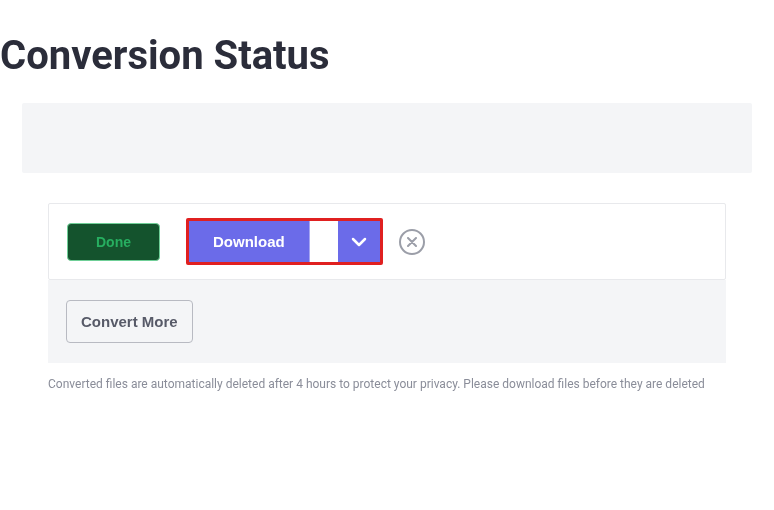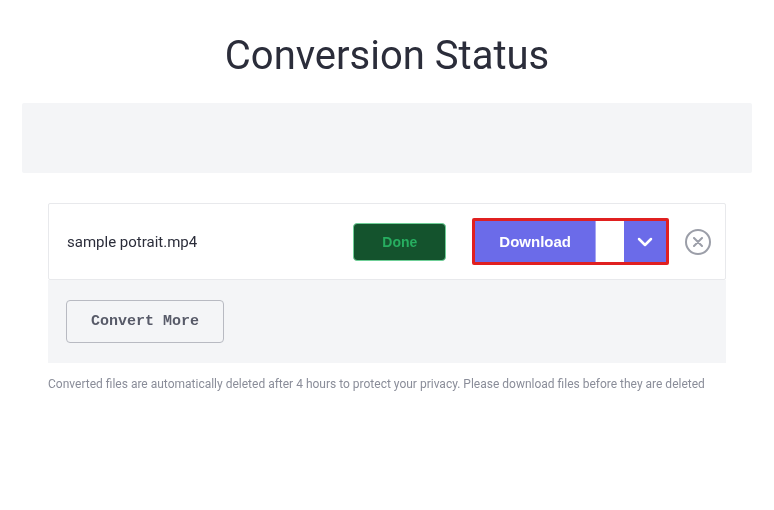--- a/index.html
+++ b/index.html
@@ -8,23 +8,23 @@
       box-sizing: border-box;
     }
     body {
       font-family: -apple-system, BlinkMacSystemFont, 'Segoe UI', Roboto, Arial, sans-serif;
       background: #ffffff;
       width: 774px;
       height: 510px;
       overflow: hidden;
     }
     .page-title {
-      text-align: center;
+      text-align: left;
       font-size: 40px;
-      font-weight: 400;
+      font-weight: 700;
       color: #2b2d3a;
       padding: 32px 0 24px 0;
     }
     .grey-banner {
       background: #f4f5f7;
       margin: 0 22px;
       height: 70px;
       border-radius: 2px;
     }
     .card {
@@ -100,44 +100,42 @@
     }
     .convert-section {
       background: #f4f5f7;
       margin: 0 26px;
       padding: 20px 18px;
     }
     .convert-more-btn {
       border: 1.5px solid #b8bac2;
       background: transparent;
       color: #575a68;
-      padding: 12px 24px;
+      padding: 12px 14px;
       font-size: 15px;
       font-weight: 700;
       border-radius: 4px;
       cursor: pointer;
-      font-family: Liberation Mono, monospace;
     }
     .note {
       margin: 12px 26px 0 26px;
       color: #8a8d99;
       font-size: 12px;
       line-height: 1.5;
     }
   </style>
 </head>
 <body>
 
 <h1 class="page-title">Conversion Status</h1>
 
 <div class="grey-banner"></div>
 
 <div class="card">
   <div class="file-row">
-    <span class="file-name">sample potrait.mp4</span>
     <button class="done-btn">Done</button>
     <div class="download-group">
       <button class="download-btn">Download</button>
       <button class="download-caret">
         <svg width="16" height="10" viewBox="0 0 16 10" fill="none">
           <path d="M2 2 L8 8 L14 2" stroke="#ffffff" stroke-width="2.5" stroke-linecap="round" stroke-linejoin="round"></path>
         </svg>
       </button>
     </div>
     <button class="close-btn">

